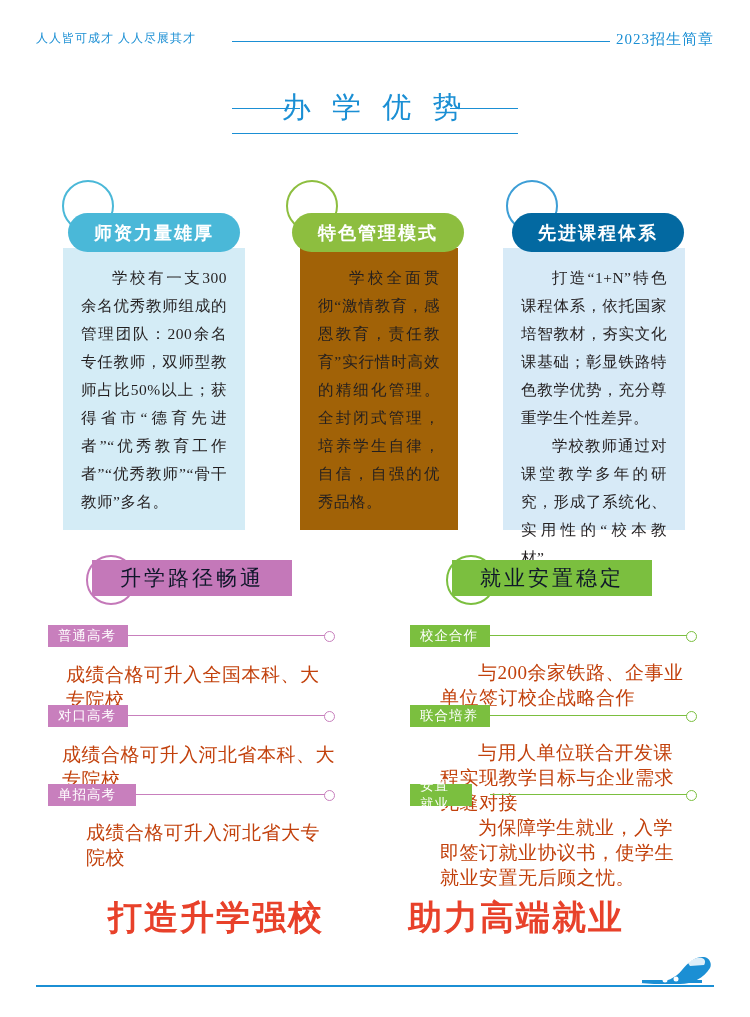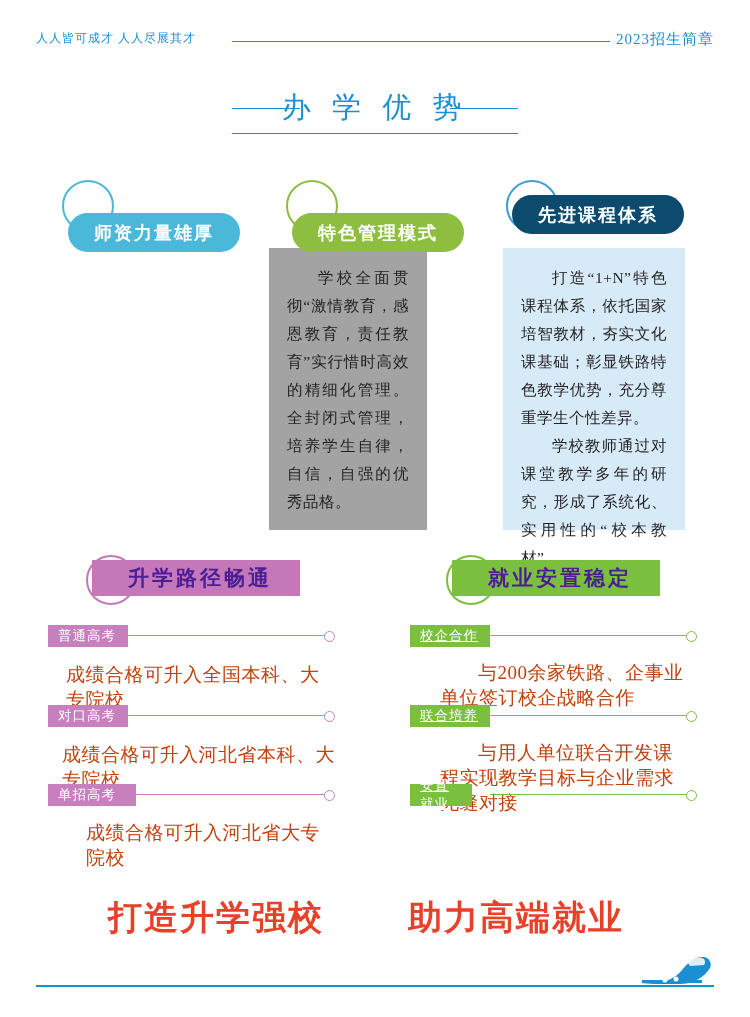--- a/index.html
+++ b/index.html
@@ -103,56 +103,55 @@
     width: 48px; height: 48px;
     border-radius: 50%;
     border: 2px solid;
     background: transparent;
     z-index: 2;
   }
   #pill1 { left: 68px;  top: 185px; width: 172px; background: #4ab8d8; }
   #ring1 { left: 62px;  top: 180px; border-color: #4ab8d8; }
   #pill2 { left: 292px; top: 185px; width: 172px; background: #8dbe3f; }
   #ring2 { left: 286px; top: 180px; border-color: #8dbe3f; }
-  #pill3 { left: 512px; top: 167px; width: 172px; background: #0c4a6e; }
+  #pill3 { left: 512px; top: 185px; width: 172px; background: #0369a1; }
   #ring3 { left: 506px; top: 180px; border-color: #3d9ed6; }
 
   
   .box {
     position: absolute;
     top: 248px;
     padding: 16px 18px 14px 18px;
     box-sizing: border-box;
     font-size: 15.5px;
     line-height: 28px;
     letter-spacing: 0.5px;
     color: #231f20;
     font-family: "Liberation Serif", serif;
     text-align: justify;
   }
   #box1 { left: 63px;  width: 182px; height: 282px; background: #d4ecf6; }
-  #box2 { left: 269px; width: 158px; height: 282px; background: #a3a3a3; }
+  #box2 { left: 300px; width: 158px; height: 282px; background: #a16207; }
   #box3 { left: 503px; width: 182px; height: 282px; background: #d7eaf7; }
   .box p { margin: 0; text-indent: 2em; }
   .box p + p { margin-top: 0; }
 
   
   .sec-head {
     position: absolute;
     height: 36px;
     display: flex;
     align-items: center;
     justify-content: center;
     font-size: 21px;
-    font-weight: bold;
+    font-weight: normal;
     letter-spacing: 3px;
-    color: #4c1d95;
+    color: #0f172a;
     font-family: "Liberation Serif", serif;
     z-index: 3;
-    padding-left: 8px;
   }
   .sec-ring {
     position: absolute;
     width: 46px; height: 46px;
     border-radius: 50%;
     border: 2px solid;
     z-index: 2;
   }
   #sec1 { left: 92px;  top: 560px; width: 200px; background: #c478b9; }
   #secring1 { left: 86px; top: 555px; border-color: #c478b9; }
@@ -191,21 +190,21 @@
     position: absolute;
     font-size: 19px;
     line-height: 25px;
     letter-spacing: 0.5px;
     color: #c2410c;
     font-family: "Liberation Serif", serif;
   }
 
   .pink { background: #c87fbd; }
   .pinkline { border-color: #c87fbd; }
-  .green { background: #7bbf3f; text-decoration: underline; }
+  .green { background: #7bbf3f; }
   .greenline { border-color: #7bbf3f; }
 
   
   .slogan {
     position: absolute;
     top: 895px;
     font-size: 34px;
     font-weight: bold;
     letter-spacing: 2px;
     color: #e8412a;
@@ -248,20 +247,23 @@
 
   <div class="pill-ring" id="ring1"></div>
   <div class="pill" id="pill1">师资力量雄厚</div>
 
   <div class="pill-ring" id="ring2"></div>
   <div class="pill" id="pill2">特色管理模式</div>
 
   <div class="pill-ring" id="ring3"></div>
   <div class="pill" id="pill3">先进课程体系</div>
 
+  <div class="box" id="box1">
+    <p>学校有一支300余名优秀教师组成的管理团队：200余名专任教师，双师型教师占比50%以上；获得省市“德育先进者”“优秀教育工作者”“优秀教师”“骨干教师”多名。</p>
+  </div>
   <div class="box" id="box2">
     <p>学校全面贯彻“激情教育，感恩教育，责任教育”实行惜时高效的精细化管理。全封闭式管理，培养学生自律，自信，自强的优秀品格。</p>
   </div>
   <div class="box" id="box3">
     <p>打造“1+N”特色课程体系，依托国家培智教材，夯实文化课基础；彰显铁路特色教学优势，充分尊重学生个性差异。</p>
     <p>学校教师通过对课堂教学多年的研究，形成了系统化、实用性的“校本教材”。</p>
   </div>
 
   <div class="sec-ring" id="secring1"></div>
   <div class="sec-head" id="sec1">升学路径畅通</div>
@@ -290,20 +292,21 @@
   <div class="tl-text" style="left:440px; top:660px; width:250px; text-indent:2em;">与200余家铁路、企事业单位签订校企战略合作</div>
 
   <div class="tl-label green" style="left:410px; top:705px; width:80px;">联合培养</div>
   <div class="tl-line greenline" style="left:490px; top:715px; width:200px;"></div>
   <div class="tl-dot greenline" style="left:686px; top:711px;"></div>
   <div class="tl-text" style="left:440px; top:740px; width:250px; text-indent:2em;">与用人单位联合开发课程实现教学目标与企业需求无缝对接</div>
 
   <div class="tl-label green" style="left:410px; top:784px; width:62px;">安置就业</div>
   <div class="tl-line greenline" style="left:490px; top:794px; width:200px;"></div>
   <div class="tl-dot greenline" style="left:686px; top:790px;"></div>
+  <div class="tl-text" style="left:440px; top:815px; width:235px; text-indent:2em;">为保障学生就业，入学即签订就业协议书，使学生就业安置无后顾之忧。</div>
 
   <div class="slogan" id="slogan2">助力高端就业</div>
   <div class="slogan" id="slogan1">打造升学强校</div>
 
   <div class="footer-line"></div>
   <div class="train">
     <svg width="86" height="40" viewBox="0 0 86 40">
       <path d="M10 34 L50 34 C62 34 74 28 80 18 C82 14 80 8 74 7 C66 6 58 12 52 20 C46 28 36 32 24 33 Z" fill="#1b8fd4"></path>
       <path d="M58 13 C62 9 68 7 72 8 C75 9 76 12 74 15 L60 16 Z" fill="#ffffff" opacity="0.85"></path>
       <rect x="12" y="30" width="60" height="3" fill="#1b8fd4"></rect>

